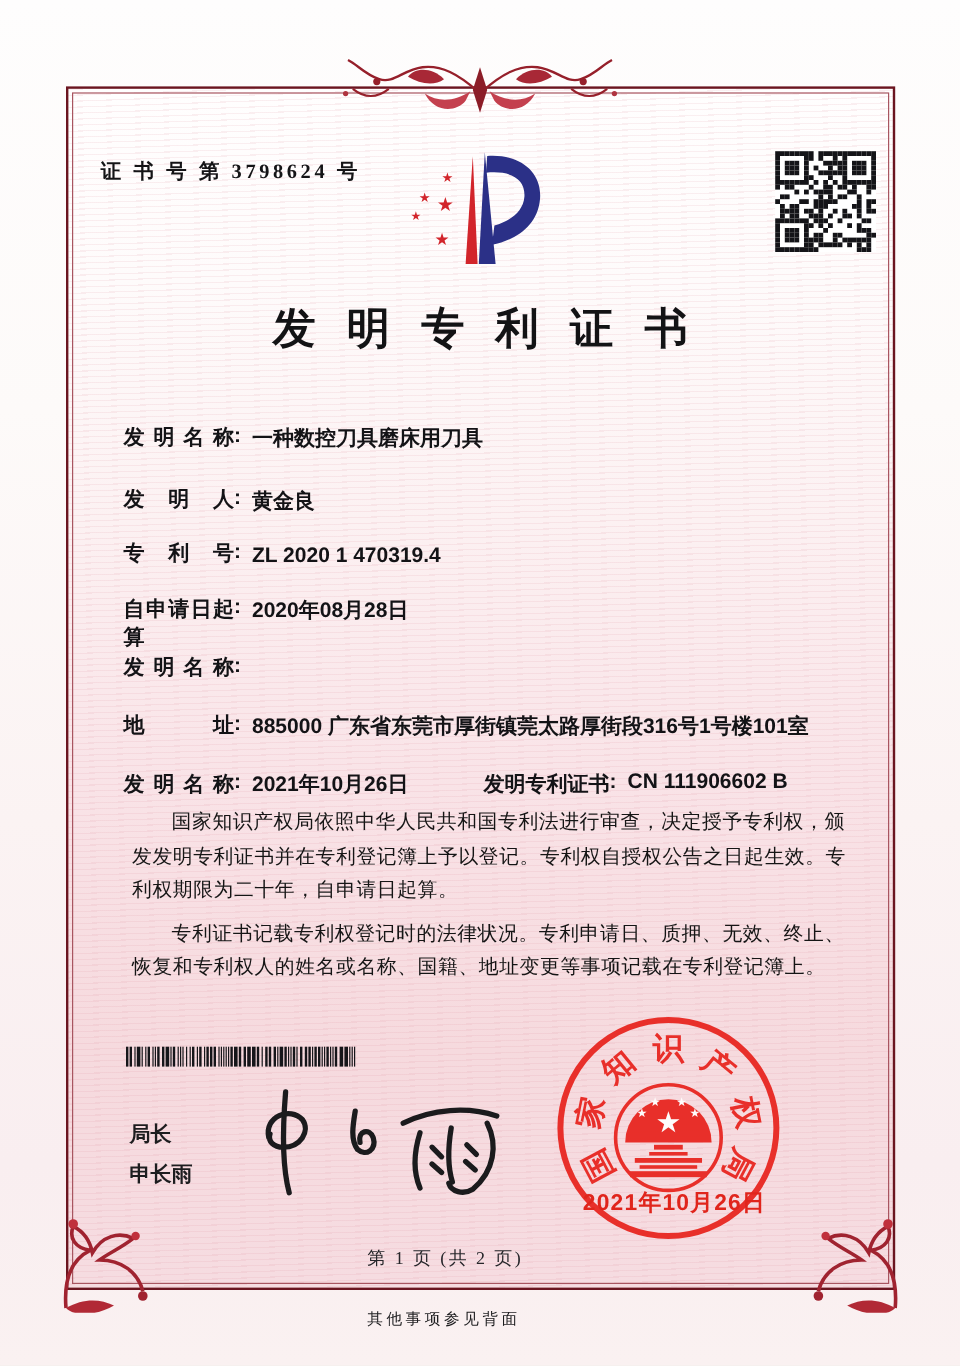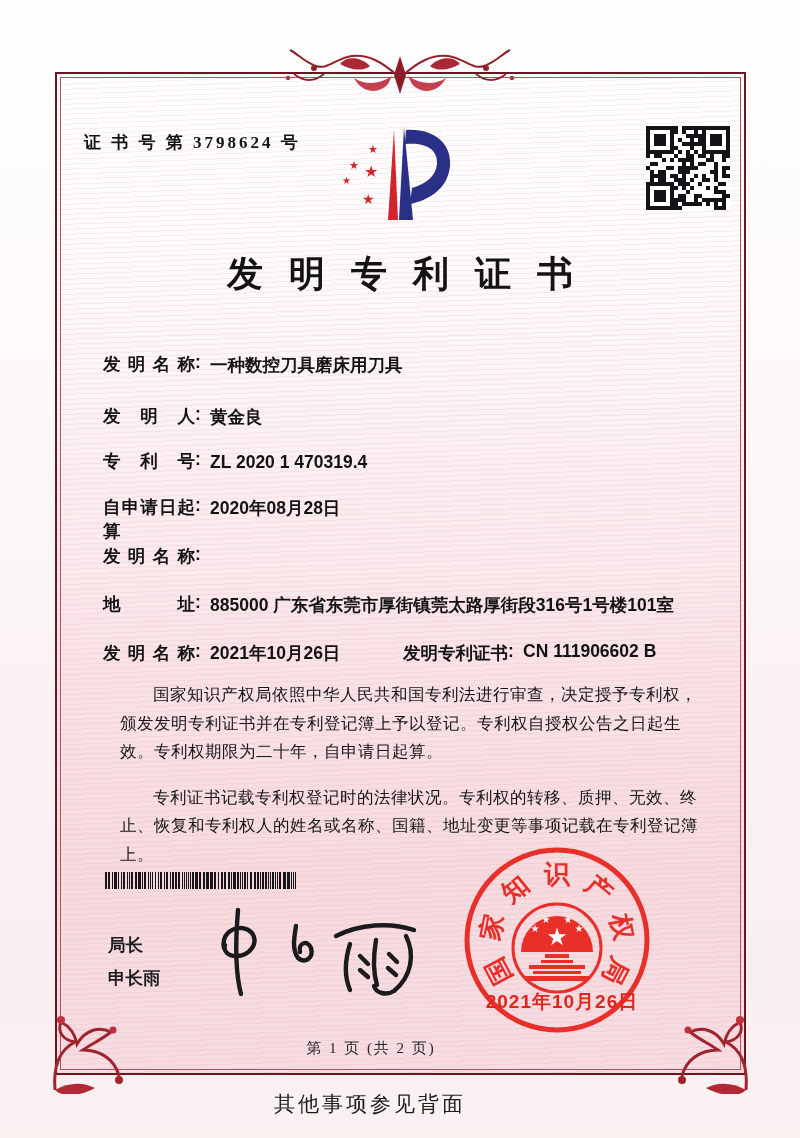--- a/index.html
+++ b/index.html
@@ -29,35 +29,35 @@
   .row{position:absolute;left:103px;right:84px;display:flex;align-items:flex-start;
        font-weight:bold;font-size:17.5px;color:#131316;}
   .flabel{flex:0 0 92px;text-align:justify;text-align-last:justify;}
   .colon{flex:0 0 15px;text-align:left;}
   .fvalue{flex:1;line-height:27px;}
   .pair2{display:flex;margin-left:28px;flex:1;}
   .pair2 .flabel2{white-space:nowrap;}
   .paras{position:absolute;left:103px;width:612px;top:664px;z-index:2;
          font-family:"Liberation Serif",serif;font-size:16.5px;line-height:28.5px;
          letter-spacing:.5px;color:#151515;}
-  .paras p{margin:17px;text-indent:2em;}
+  .paras p{margin:7px;text-indent:2em;}
   .barcode{left:105px;top:872px;width:196px;height:17px;white-space:nowrap;overflow:hidden;}
   .barcode i{display:inline-block;height:100%;background:#16161a;vertical-align:top;}
   .sig-title{left:108px;top:933px;font-weight:bold;font-size:17.5px;}
   .sig-name{left:108px;top:966px;font-weight:bold;font-size:17.5px;}
   .signature{left:208px;top:898px;}
   .seal{left:462px;top:845px;z-index:3;opacity:.93;}
   .seal-chars text{fill:#e8231d;font-size:26px;font-weight:bold;
                    font-family:"Liberation Serif",serif;}
   .seal-date{left:472px;top:989px;width:180px;text-align:center;z-index:4;
              color:#e0251c;font-weight:bold;font-size:19px;letter-spacing:1px;}
   .page-info{left:0;width:742px;top:1039px;text-align:center;z-index:2;
              font-family:"Liberation Serif",serif;font-size:15px;color:#26262a;letter-spacing:2px;}
   .back-note{left:0;width:740px;top:1090px;text-align:center;
-             font-family:"Liberation Serif",serif;font-size:21px;letter-spacing:3px;color:#1c1c1e;}
+             font-family:"Liberation Serif",serif;font-size:13px;letter-spacing:3px;color:#1c1c1e;}
   .orn-top{left:280px;top:44px;z-index:3;}
   .orn-bl{left:49px;top:1006px;z-index:3;}
   .orn-br{left:668px;top:1006px;z-index:3;transform:scaleX(-1);}
 </style>
 </head>
 <body>
 
 <div class="sheet">
 
   <div class="frame"></div>
@@ -586,21 +586,21 @@
     <span style="flex:0 0 165px">2021年10月26日</span>
     <span class="pair2">
       <span class="flabel2">发明专利证书</span>
         <span class="colon">:</span>
       <span>CN 111906602 B</span>
     </span>
   </div>
 
   <div class="paras">
     <p>国家知识产权局依照中华人民共和国专利法进行审查，决定授予专利权，颁发发明专利证书并在专利登记簿上予以登记。专利权自授权公告之日起生效。专利权期限为二十年，自申请日起算。</p>
-    <p>专利证书记载专利权登记时的法律状况。专利权的转移、质押、无效、终止、恢复和专利权人的姓名或名称、国籍、地址变更等事项记载在专利登记簿上。</p>
+    <p>专利证书记载专利权登记时的法律状况。专利申请日、质押、无效、终止、恢复和专利权人的姓名或名称、国籍、地址变更等事项记载在专利登记簿上。</p>
   </div>
 
   <div class="layer barcode"><i style="width: 2px; margin-right: 1px;"></i><i style="width: 2px; margin-right: 2px;"></i><i style="width: 1px; margin-right: 1px;"></i><i style="width: 3px; margin-right: 1px;"></i><i style="width: 1px; margin-right: 2px;"></i><i style="width: 1px; margin-right: 1px;"></i><i style="width: 2px; margin-right: 2px;"></i><i style="width: 1px; margin-right: 1px;"></i><i style="width: 1px; margin-right: 1px;"></i><i style="width: 2px; margin-right: 2px;"></i><i style="width: 2px; margin-right: 1px;"></i><i style="width: 3px; margin-right: 1px;"></i><i style="width: 1px; margin-right: 1px;"></i><i style="width: 2px; margin-right: 2px;"></i><i style="width: 1px; margin-right: 1px;"></i><i style="width: 1px; margin-right: 1px;"></i><i style="width: 1px; margin-right: 2px;"></i><i style="width: 1px; margin-right: 2px;"></i><i style="width: 1px; margin-right: 1px;"></i><i style="width: 2px; margin-right: 2px;"></i><i style="width: 1px; margin-right: 1px;"></i><i style="width: 2px; margin-right: 2px;"></i><i style="width: 1px; margin-right: 1px;"></i><i style="width: 2px; margin-right: 1px;"></i><i style="width: 2px; margin-right: 1px;"></i><i style="width: 2px; margin-right: 2px;"></i><i style="width: 1px; margin-right: 1px;"></i><i style="width: 1px; margin-right: 1px;"></i><i style="width: 1px; margin-right: 1px;"></i><i style="width: 1px; margin-right: 1px;"></i><i style="width: 1px; margin-right: 1px;"></i><i style="width: 2px; margin-right: 1px;"></i><i style="width: 3px; margin-right: 1px;"></i><i style="width: 2px; margin-right: 2px;"></i><i style="width: 2px; margin-right: 1px;"></i><i style="width: 3px; margin-right: 1px;"></i><i style="width: 3px; margin-right: 1px;"></i><i style="width: 2px; margin-right: 2px;"></i><i style="width: 1px; margin-right: 2px;"></i><i style="width: 2px; margin-right: 1px;"></i><i style="width: 2px; margin-right: 2px;"></i><i style="width: 2px; margin-right: 1px;"></i><i style="width: 1px; margin-right: 1px;"></i><i style="width: 3px; margin-right: 1px;"></i><i style="width: 2px; margin-right: 1px;"></i><i style="width: 1px; margin-right: 1px;"></i><i style="width: 1px; margin-right: 1px;"></i><i style="width: 2px; margin-right: 1px;"></i><i style="width: 1px; margin-right: 2px;"></i><i style="width: 2px; margin-right: 2px;"></i><i style="width: 2px; margin-right: 1px;"></i><i style="width: 2px; margin-right: 1px;"></i><i style="width: 1px; margin-right: 1px;"></i><i style="width: 2px; margin-right: 1px;"></i><i style="width: 2px; margin-right: 1px;"></i><i style="width: 1px; margin-right: 1px;"></i><i style="width: 1px; margin-right: 1px;"></i><i style="width: 2px; margin-right: 1px;"></i><i style="width: 1px; margin-right: 1px;"></i><i style="width: 1px; margin-right: 1px;"></i><i style="width: 2px; margin-right: 2px;"></i><i style="width: 3px; margin-right: 1px;"></i><i style="width: 3px; margin-right: 1px;"></i><i style="width: 1px; margin-right: 1px;"></i><i style="width: 1px; margin-right: 1px;"></i><i style="width: 1px; margin-right: 1px;"></i></div>
 
   <div class="layer sig-title">局长</div>
   <div class="layer sig-name">申长雨</div>
   <svg class="layer signature" width="220" height="100" viewBox="0 0 220 100">
     <g fill="none" stroke="#1b1b1d" stroke-width="4.4" stroke-linecap="round" stroke-linejoin="round">
       <path d="M30,12 C28,36 26,70 33,96"></path>
       <path d="M16,50 C12,32 34,24 44,35 C51,45 42,58 28,58 C20,58 15,53 17,47"></path>

